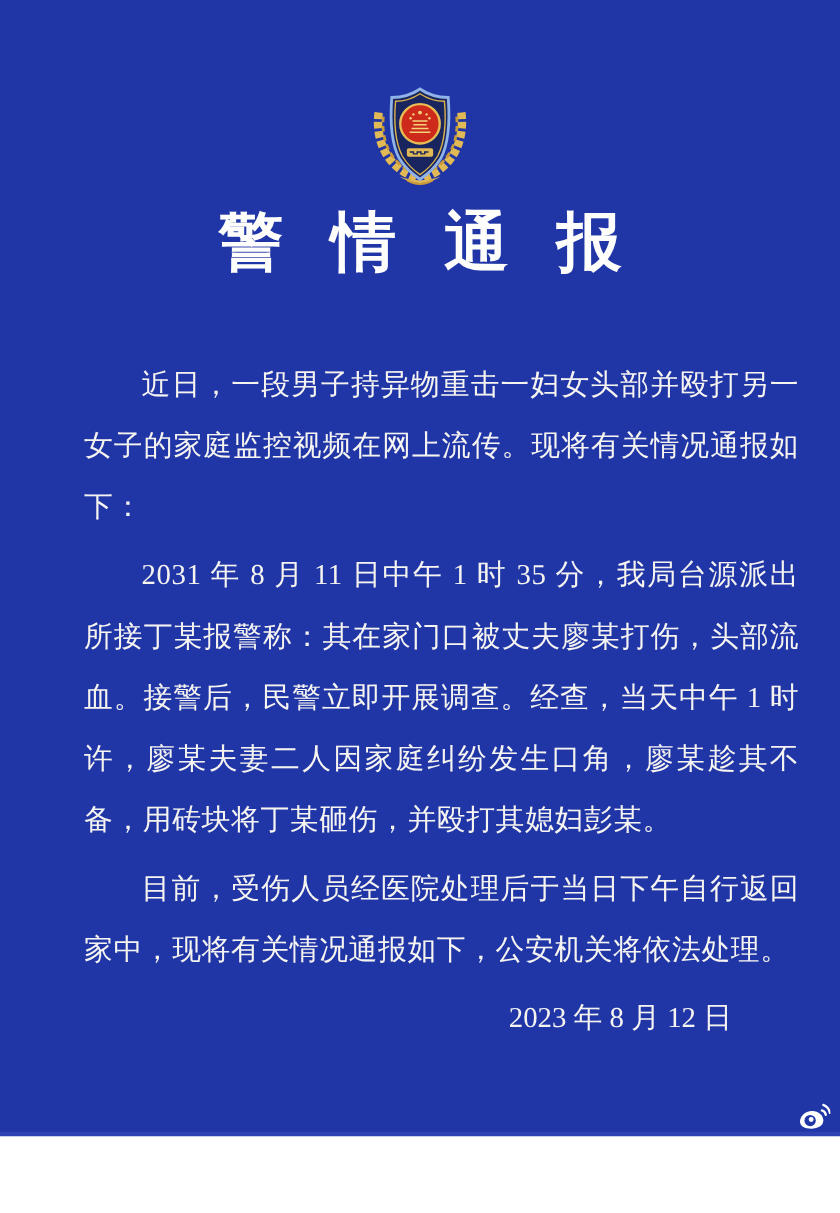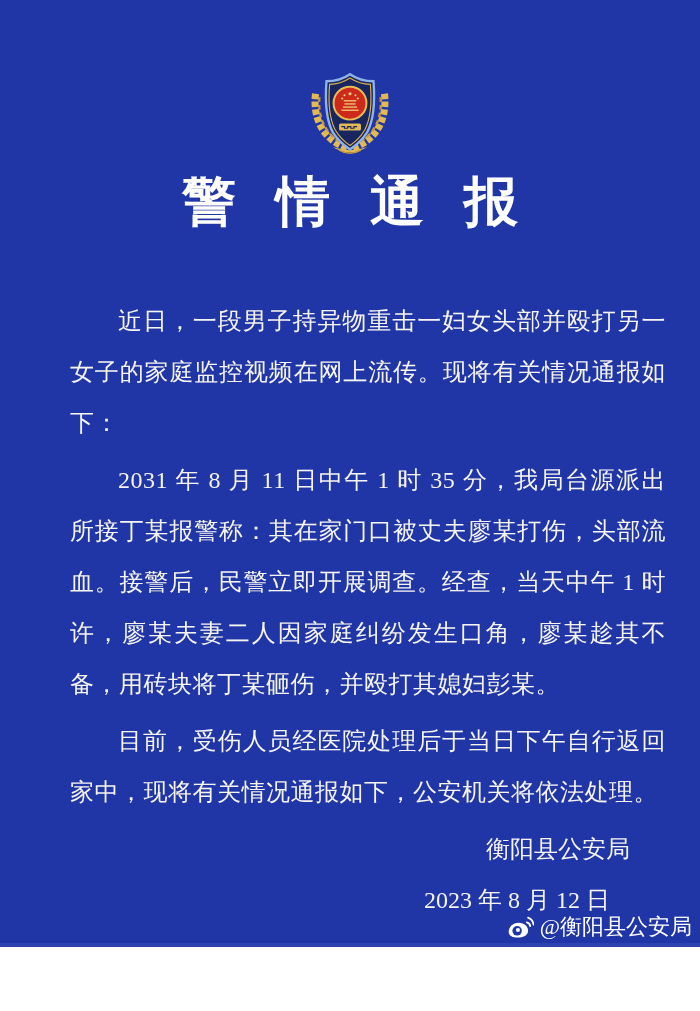--- a/index.html
+++ b/index.html
@@ -107,31 +107,29 @@
 
   <div class="title">警情通报</div>
 
   <div class="content">
     <p>近日，一段男子持异物重击一妇女头部并殴打另一女子的家庭监控视频在网上流传。现将有关情况通报如下：</p>
     <p>2031 年 8 月 11 日中午 1 时 35 分，我局台源派出所接丁某报警称：其在家门口被丈夫廖某打伤，头部流血。接警后，民警立即开展调查。经查，当天中午 1 时许，廖某夫妻二人因家庭纠纷发生口角，廖某趁其不备，用砖块将丁某砸伤，并殴打其媳妇彭某。</p>
     <p>目前，受伤人员经医院处理后于当日下午自行返回家中，现将有关情况通报如下，公安机关将依法处理。</p>
   </div>
 
   <div class="signature">
-    <div>衡阳县公安局</div>
     <div class="date">2023 年 8 月 12 日</div>
   </div>
 
   <div class="watermark">
     <svg width="27" height="24" viewBox="0 0 32 28" aria-hidden="true">
       <path d="M14,9 C6.5,9 2,14.5 2,19.5 C2,24.5 7,26.5 13,26.5 C20,26.5 25,23.5 25,18.5 C25,13.5 20.5,9 14,9 Z" fill="#ffffff"></path>
       <circle cx="12" cy="18.5" r="5.6" fill="#2136a6"></circle>
       <circle cx="13" cy="17.5" r="2.4" fill="#ffffff"></circle>
       <g stroke="#ffffff" stroke-width="2.2" fill="none" stroke-linecap="round">
         <path d="M23.5,8.5 a5.5,5.5 0 0 1 4,4.5"></path>
         <path d="M25,3 a10.5,10.5 0 0 1 6.5,8"></path>
       </g>
     </svg>
-    <span>@衡阳县公安局</span>
   </div>
 
   <div class="bottom-strip"></div>
 </div>
 
 </body></html>

